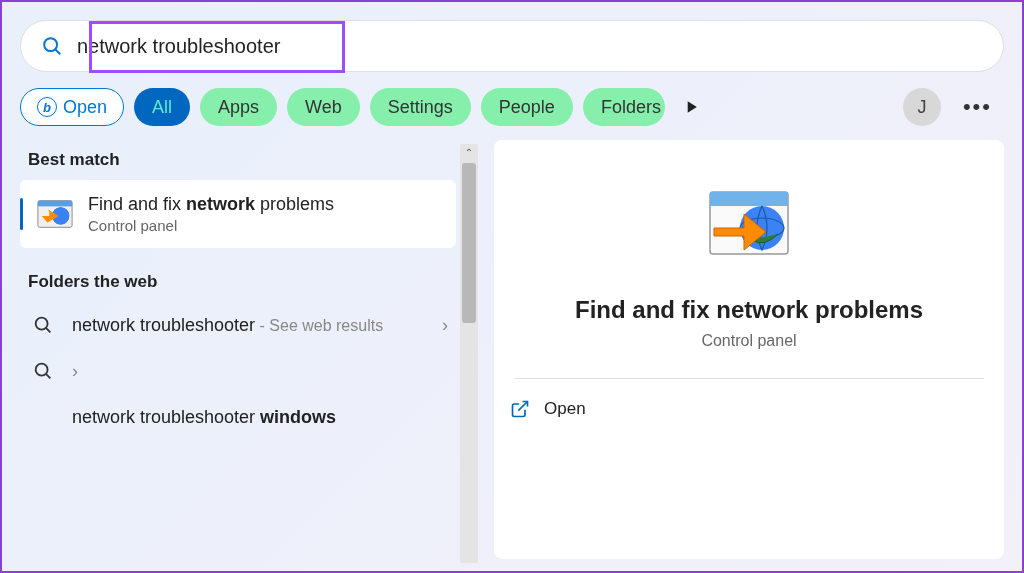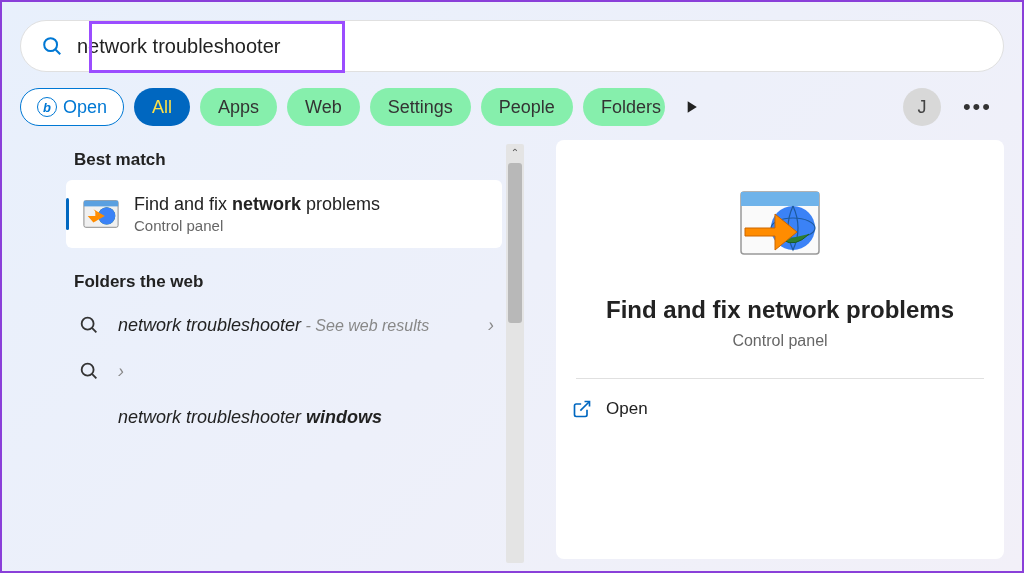--- a/index.html
+++ b/index.html
@@ -7,40 +7,40 @@
     
     .search-bar { margin: 18px 18px 0 18px; background: white; border-radius: 28px; height: 52px; display: flex; align-items: center; padding: 0 20px; border: 1px solid #e0e0e0; position: relative; }
     .search-icon-left { width: 22px; height: 22px; margin-right: 14px; }
     .search-input { border: none; outline: none; font-size: 20px; color: #222; flex: 1; background: transparent; }
     .highlight-box { position: absolute; left: 68px; top: 0; width: 256px; height: 52px; border: 3px solid #9b4dff; }
     
     .filter-row { display: flex; align-items: center; gap: 10px; padding: 16px 18px 14px 18px; }
     .chat-pill { display: flex; align-items: center; gap: 6px; height: 38px; padding: 0 16px; border-radius: 20px; border: 1.5px solid #0078d4; background: white; color: #0078d4; font-size: 18px; cursor: pointer; }
     .bing-icon { width: 20px; height: 20px; border-radius: 50%; border: 1.5px solid #0078d4; display: flex; align-items: center; justify-content: center; font-size: 13px; font-weight: bold; font-style: italic; color: #0078d4; }
     .pill { height: 38px; padding: 0 18px; border-radius: 20px; background: #86efac; color: #333; font-size: 18px; display: flex; align-items: center; cursor: pointer; border: none; white-space: nowrap; }
-    .pill.active { background: #0067c0; color: #fde047; }
+    .pill.active { background: #0067c0; color: #5eead4; }
     .more-arrow { width: 20px; height: 20px; margin-left: 6px; cursor: pointer; }
     .flex-spacer { flex: 1; }
     .user-avatar { width: 38px; height: 38px; border-radius: 50%; background: #d8d8d8; display: flex; align-items: center; justify-content: center; color: #444; font-size: 18px; cursor: pointer; }
     .ellipsis { font-size: 22px; color: #333; padding: 0 12px; cursor: pointer; letter-spacing: 2px; }
     
-    .content-row { display: flex; height: calc(100% - 150px); padding: 0 18px; gap: 32px; margin-left: 46px; }
+    .content-row { display: flex; height: calc(100% - 150px); padding: 0 18px; gap: 16px; }
     .left-panel { width: 458px; position: relative; }
     .scroll-track { position: absolute; right: 0; top: 4px; width: 18px; background: #e4e4e4; border-radius: 2px; height: 100%; display: flex; flex-direction: column; align-items: center; }
     .scroll-up { font-size: 10px; color: #555; padding: 3px 0; cursor: pointer; }
     .scroll-thumb { width: 14px; background: #b8b8b8; border-radius: 3px; height: 160px; margin-top: 2px; }
     
     .section-header { font-size: 17px; font-weight: 600; color: #222; padding: 10px 8px; }
     .best-match-item { background: white; border-radius: 6px; padding: 14px 14px 14px 12px; display: flex; align-items: center; gap: 14px; margin-right: 22px; position: relative; }
     .best-match-item::before { content: ''; position: absolute; left: 0; top: 18px; bottom: 18px; width: 3px; background: #0067c0; border-radius: 2px; }
     .app-icon-small { width: 38px; height: 38px; display: flex; align-items: center; justify-content: center; margin-left: 4px; }
     .best-match-title { font-size: 18px; color: #222; }
     .best-match-sub { font-size: 15px; color: #666; margin-top: 2px; }
     
-    .web-item { display: flex; align-items: center; padding: 12px 22px 12px 12px; cursor: pointer; font-style: italic; }
+    .web-item { display: flex; align-items: center; padding: 12px 22px 12px 12px; cursor: pointer; }
     .web-search-icon { width: 22px; height: 22px; margin-right: 18px; flex-shrink: 0; }
     .web-text { flex: 1; font-size: 18px; color: #222; }
     .web-text .suffix { color: #888; font-size: 16px; }
     .chevron-right { color: #888; font-size: 18px; padding-right: 8px; }
     
     .right-panel { flex: 1; background: white; border-radius: 8px; display: flex; flex-direction: column; align-items: center; padding-top: 42px; }
     .big-icon { width: 90px; height: 90px; margin-bottom: 24px; display: flex; align-items: center; justify-content: center; }
     .detail-title { font-size: 24px; font-weight: 600; color: #222; text-align: center; }
     .detail-sub { font-size: 16px; color: #666; margin-top: 8px; }
     .divider { width: calc(100% - 40px); height: 1px; background: #e0e0e0; margin-top: 28px; }

